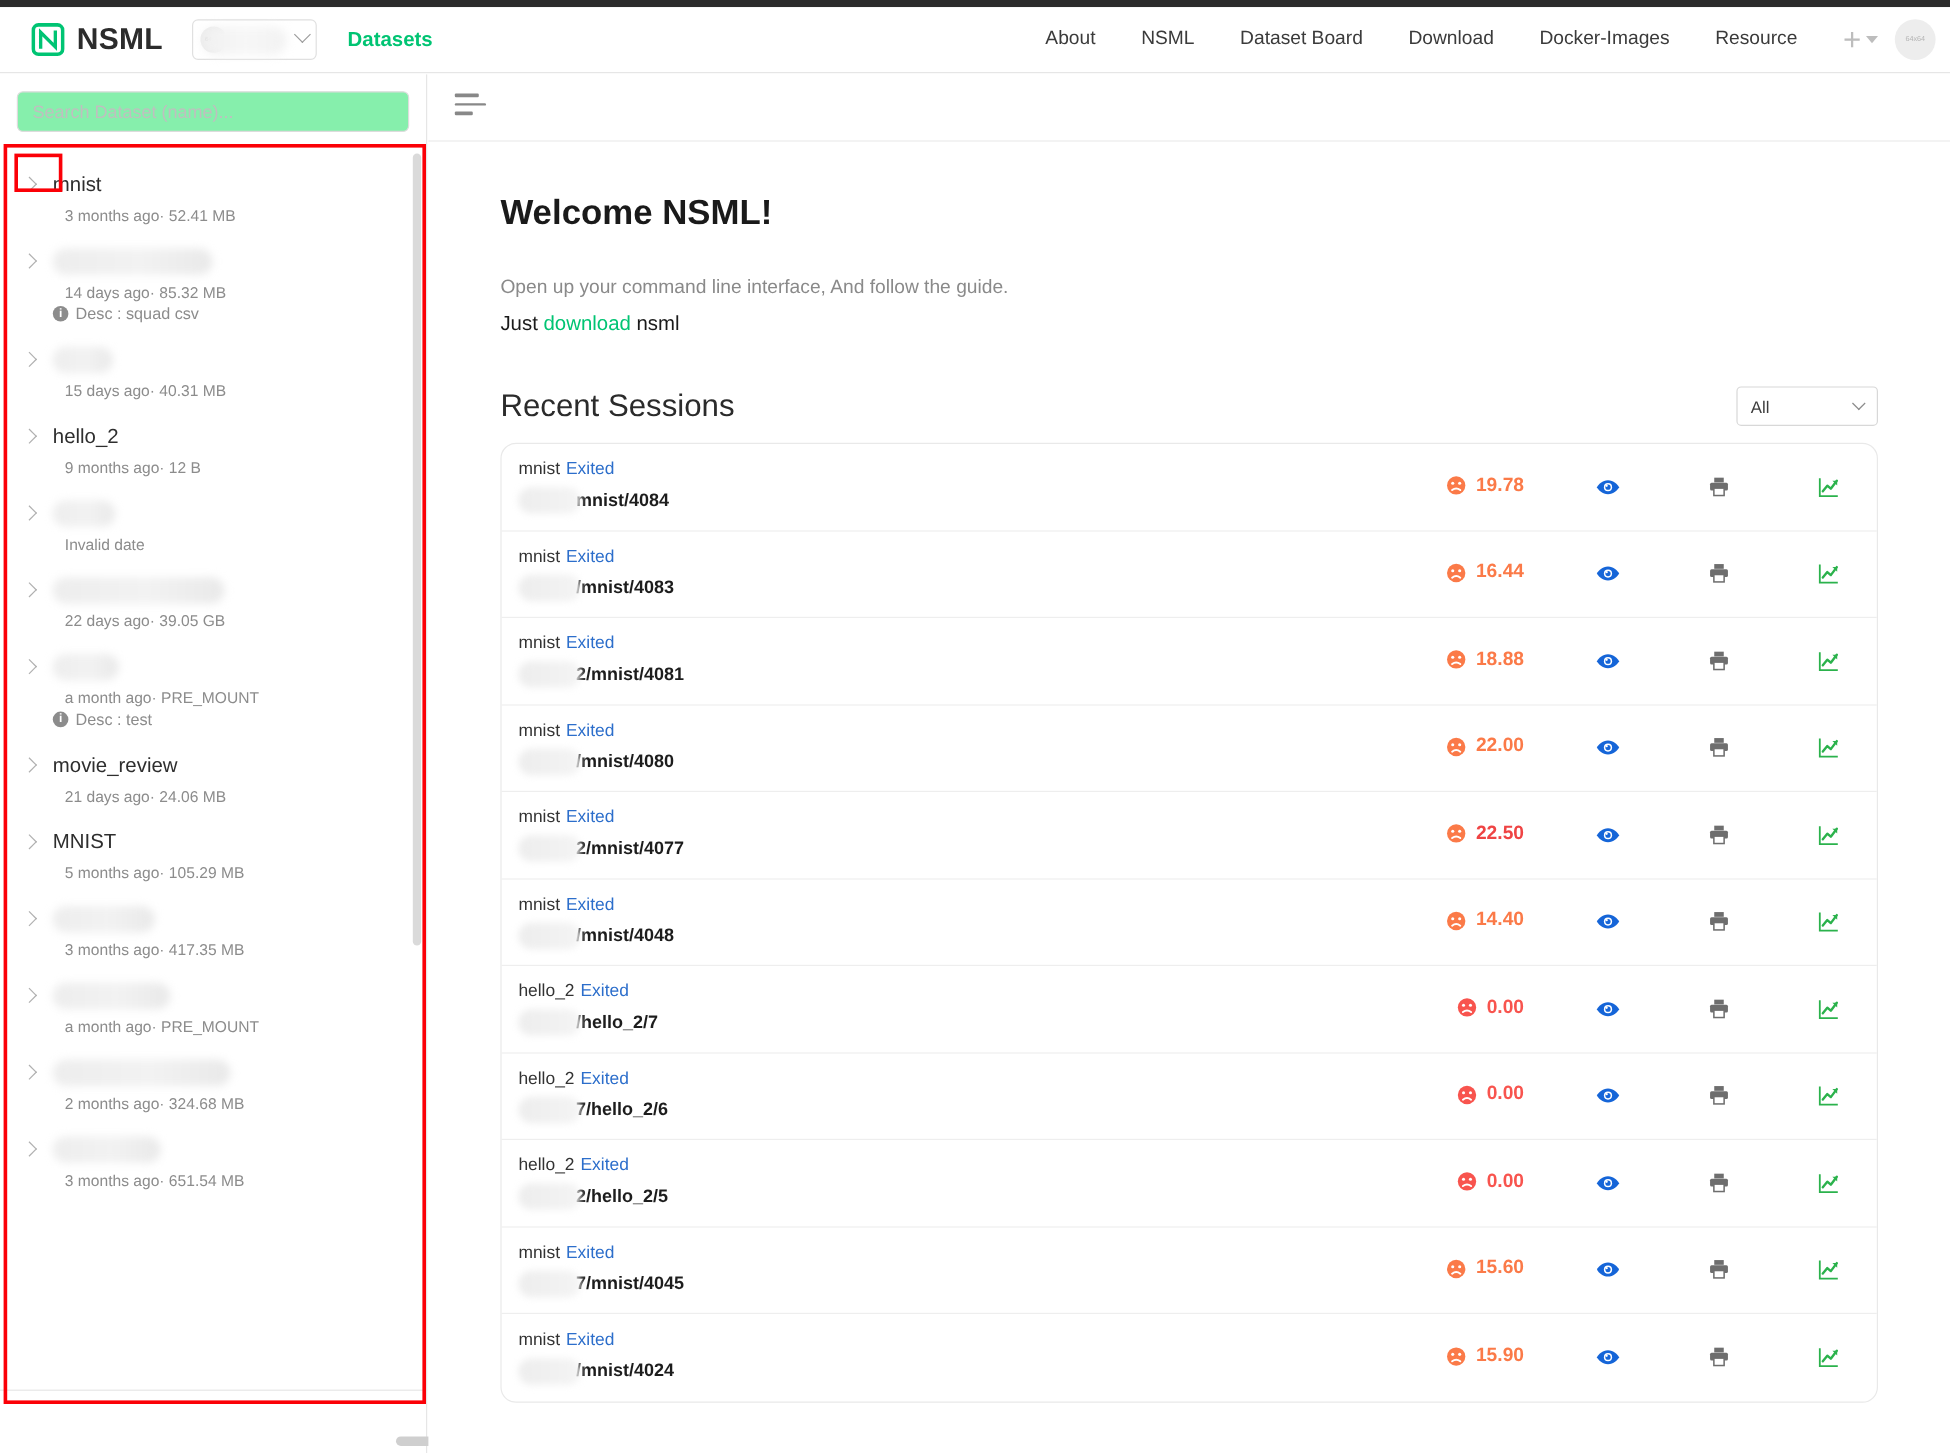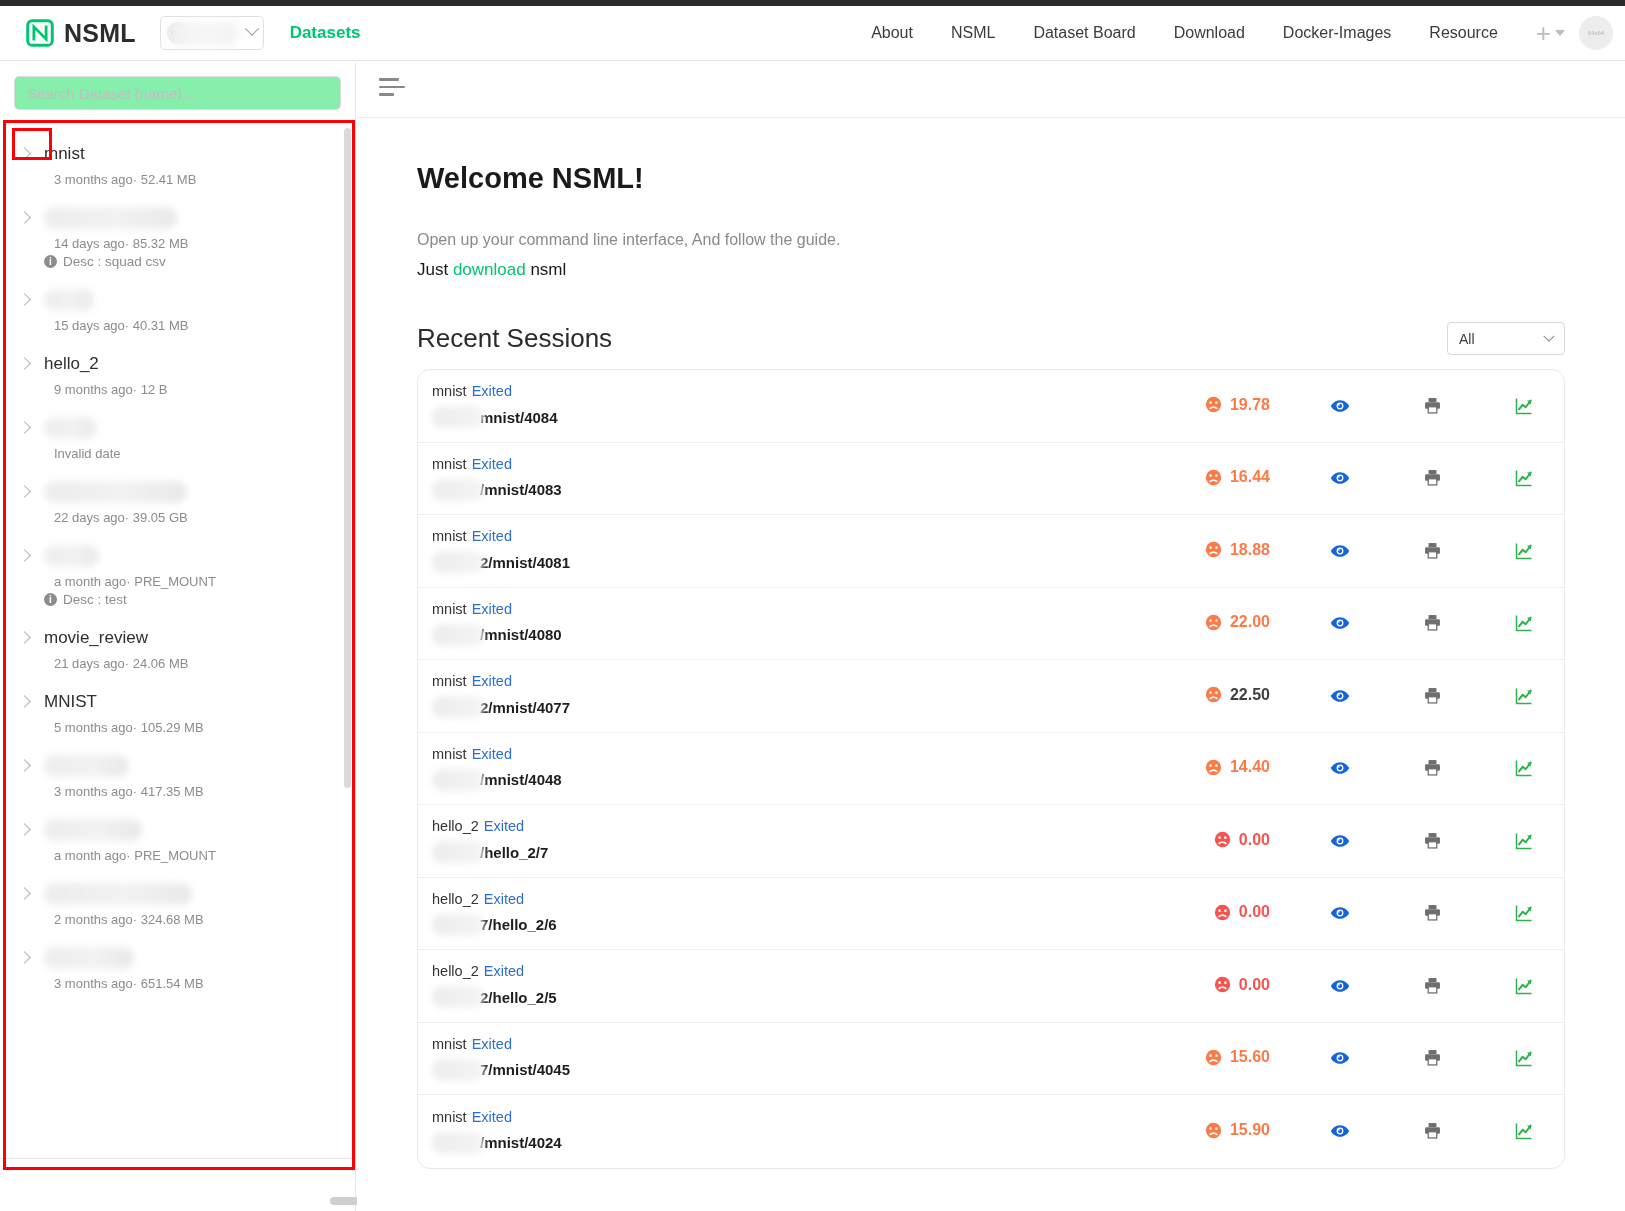--- a/index.html
+++ b/index.html
@@ -562,21 +562,21 @@
               </div>
             </div>
             <div class="srow-right">
               <div class="metric">
                 <span class="face"><svg viewBox="0 0 20 20" width="17" height="17">
                     <circle cx="10" cy="10" r="9" fill="#fb7a48"></circle>
                     <circle cx="6.6" cy="7.8" r="1.5" fill="#fff"></circle>
                     <circle cx="13.4" cy="7.8" r="1.5" fill="#fff"></circle>
                     <path d="M6 14.6 Q10 11.4 14 14.6" stroke="#fff" stroke-width="1.9" fill="none" stroke-linecap="round"></path>
                   </svg></span>
-                <span class="metric-val" style="color: #404040;">22.50</span>
+                <span class="metric-val" style="color: #ef4444;">22.50</span>
               </div>
               <span class="icon-btn">
                 <svg viewBox="0 0 24 24" width="20" height="20">
                   <path d="M12 5C6.5 5 2.3 9.1 1 12c1.3 2.9 5.5 7 11 7s9.7-4.1 11-7c-1.3-2.9-5.5-7-11-7z" fill="#1565d8"></path>
                   <circle cx="12" cy="12" r="4.1" fill="#fff"></circle>
                   <circle cx="12" cy="12" r="2.6" fill="#1565d8"></circle>
                   <circle cx="10.7" cy="10.6" r="1.1" fill="#fff"></circle>
                 </svg>
               </span>
               <span class="icon-btn">

